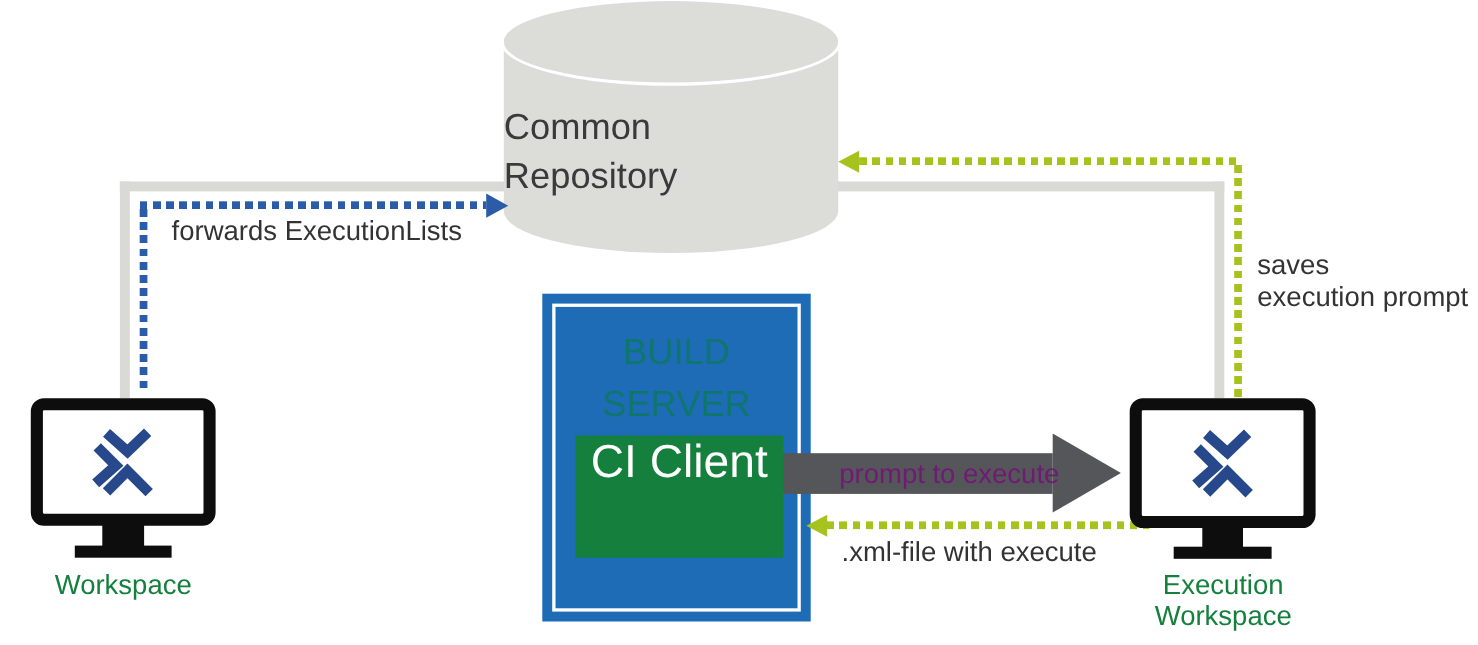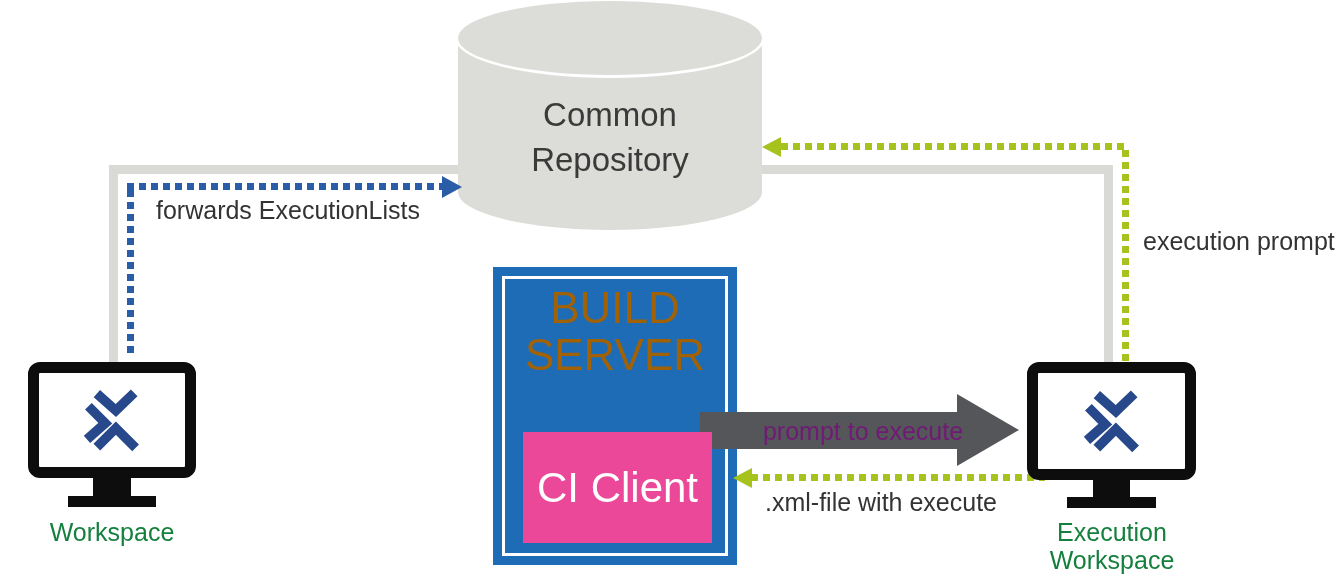--- a/index.html
+++ b/index.html
@@ -21,26 +21,26 @@
   .tri-right-gray{border-top:36px solid transparent;border-bottom:36px solid transparent;border-left:62px solid #55565a;}
   
   .cyl-body{
     left:458px;top:38px;width:304px;height:192px;background:#dcdcd9;
     border-radius:0 0 152px 152px / 0 0 38px 38px;
   }
   .cyl-top{
     left:455px;top:-2px;width:304px;height:74px;background:#dcdcd9;
     border:3px solid #ffffff;border-radius:50%;
   }
-  .cyl-label{left:458px;top:92px;width:304px;text-align:center;font-size:33px;line-height:45px;color:#3a3a3a;}
+  .cyl-label{left:458px;top:92px;width:304px;font-size:33px;line-height:45px;color:#3a3a3a;}
   
   .build-box{left:493px;top:267px;width:244px;height:298px;background:#1e6cb5;}
   .build-inner-border{position:absolute;left:9px;top:9px;right:9px;bottom:9px;border:3px solid #ffffff;}
-  .build-label{left:493px;top:284px;width:244px;text-align:center;font-size:44px;line-height:47px;color:#a16207;}
-  .ci-box{left:523px;top:432px;width:189px;height:111px;background:#ec4899;display:flex;align-items:center;justify-content:center;}
+  .build-label{left:493px;top:296px;width:244px;text-align:center;font-size:33px;line-height:47px;color:#0f766e;}
+  .ci-box{left:523px;top:396px;width:189px;height:111px;background:#15803d;display:flex;justify-content:center;}
   .ci-label{font-size:42px;color:#ffffff;}
   
   .prompt-body{left:700px;top:412px;width:257px;height:37px;background:#55565a;}
   .prompt-label{left:738px;top:417px;width:250px;text-align:center;font-size:25px;color:#701a75;}
   
   .screen{border:11px solid #0d0d0d;background:#ffffff;border-radius:12px;box-sizing:border-box;
           display:flex;align-items:center;justify-content:center;}
   .stand{background:#0d0d0d;}
   .mon-label{font-size:25px;line-height:28px;text-align:center;color:#15803d;}
   
@@ -65,20 +65,21 @@
 
   <div class="abs dot-v-blue" style="left:127px;top:190px;height:168px;"></div>
   <div class="abs dot-h-blue" style="left:127px;top:183px;width:315px;"></div>
   <div class="abs tri tri-right-blue" style="left:442px;top:176px;"></div>
   <div class="abs edge-label" style="left:156px;top:196px;text-align:right;">forwards ExecutionLists</div>
 
   <div class="abs dot-v-green" style="left:1122px;top:150px;height:212px;"></div>
   <div class="abs dot-h-green" style="left:781px;top:143px;width:348px;"></div>
   <div class="abs tri tri-left-green" style="left:762px;top:137px;"></div>
   <div class="abs edge-label" style="left:1143px;top:227px;line-height:29px;">
+    <div>saves</div>
     <div>execution prompt</div>
   </div>
 
   <div class="abs build-box">
     <div class="build-inner-border"></div>
   </div>
   <div class="abs build-label">
     <div>BUILD</div>
     <div>SERVER</div>
   </div>

